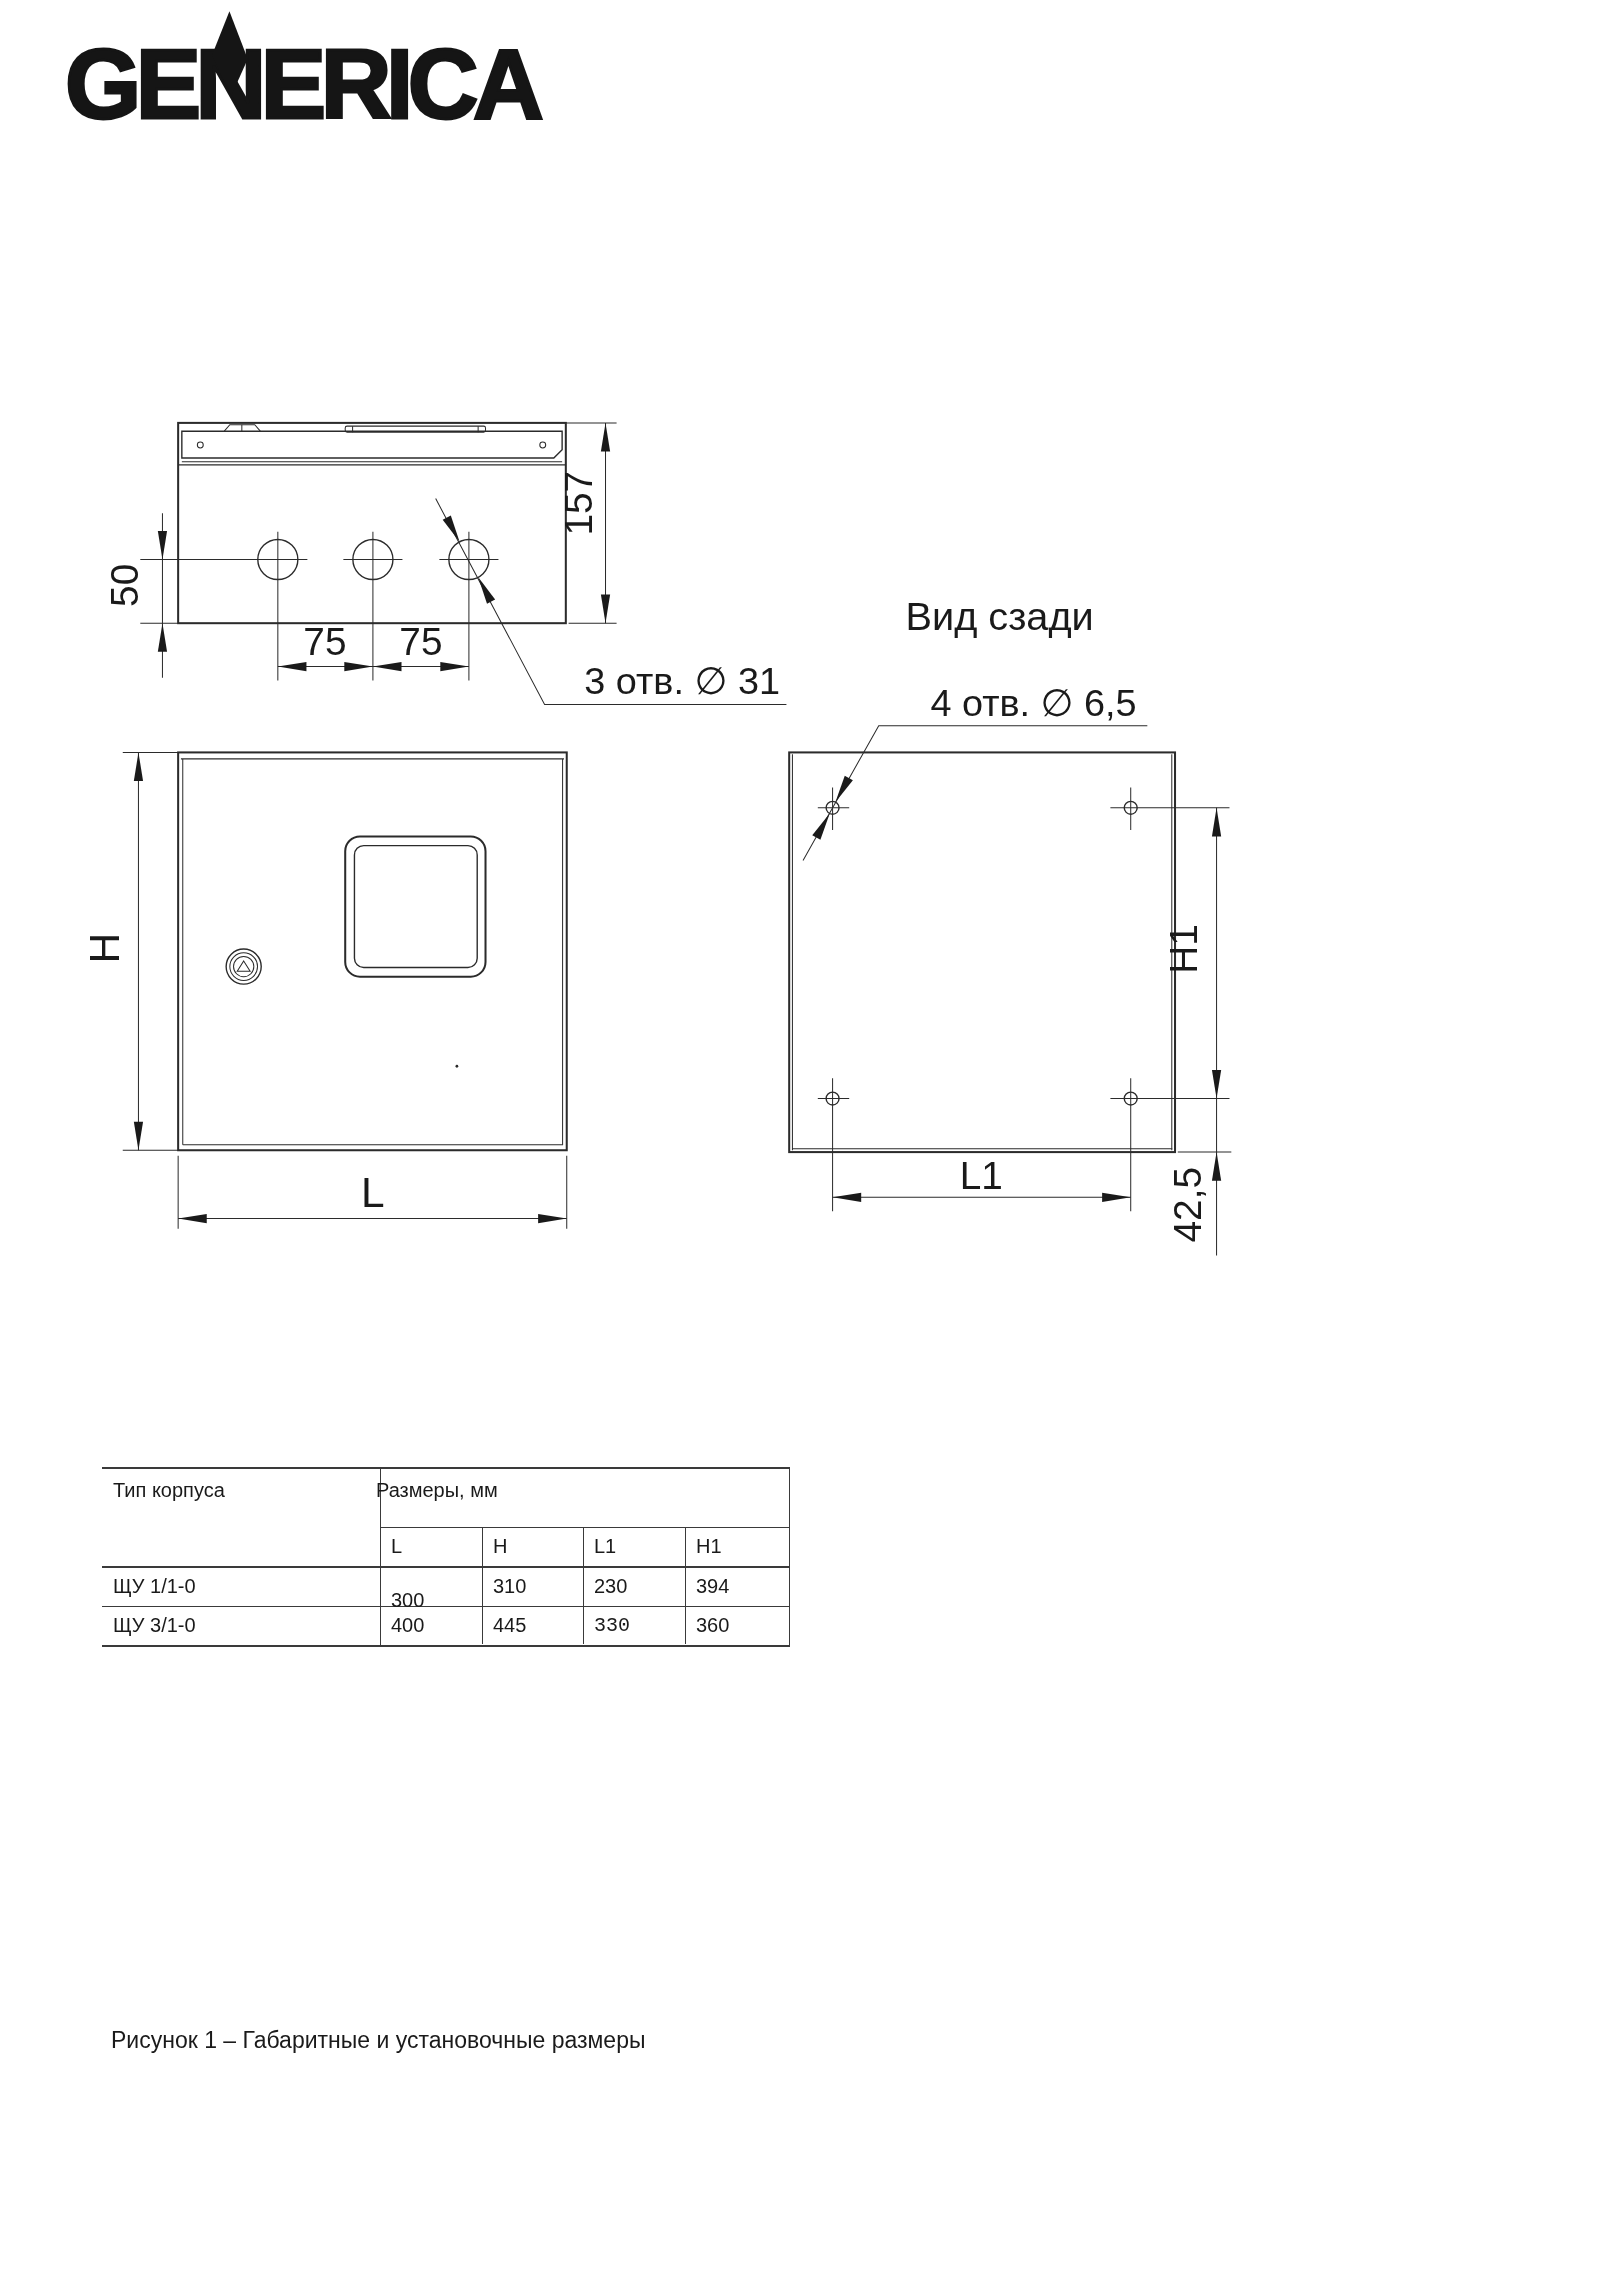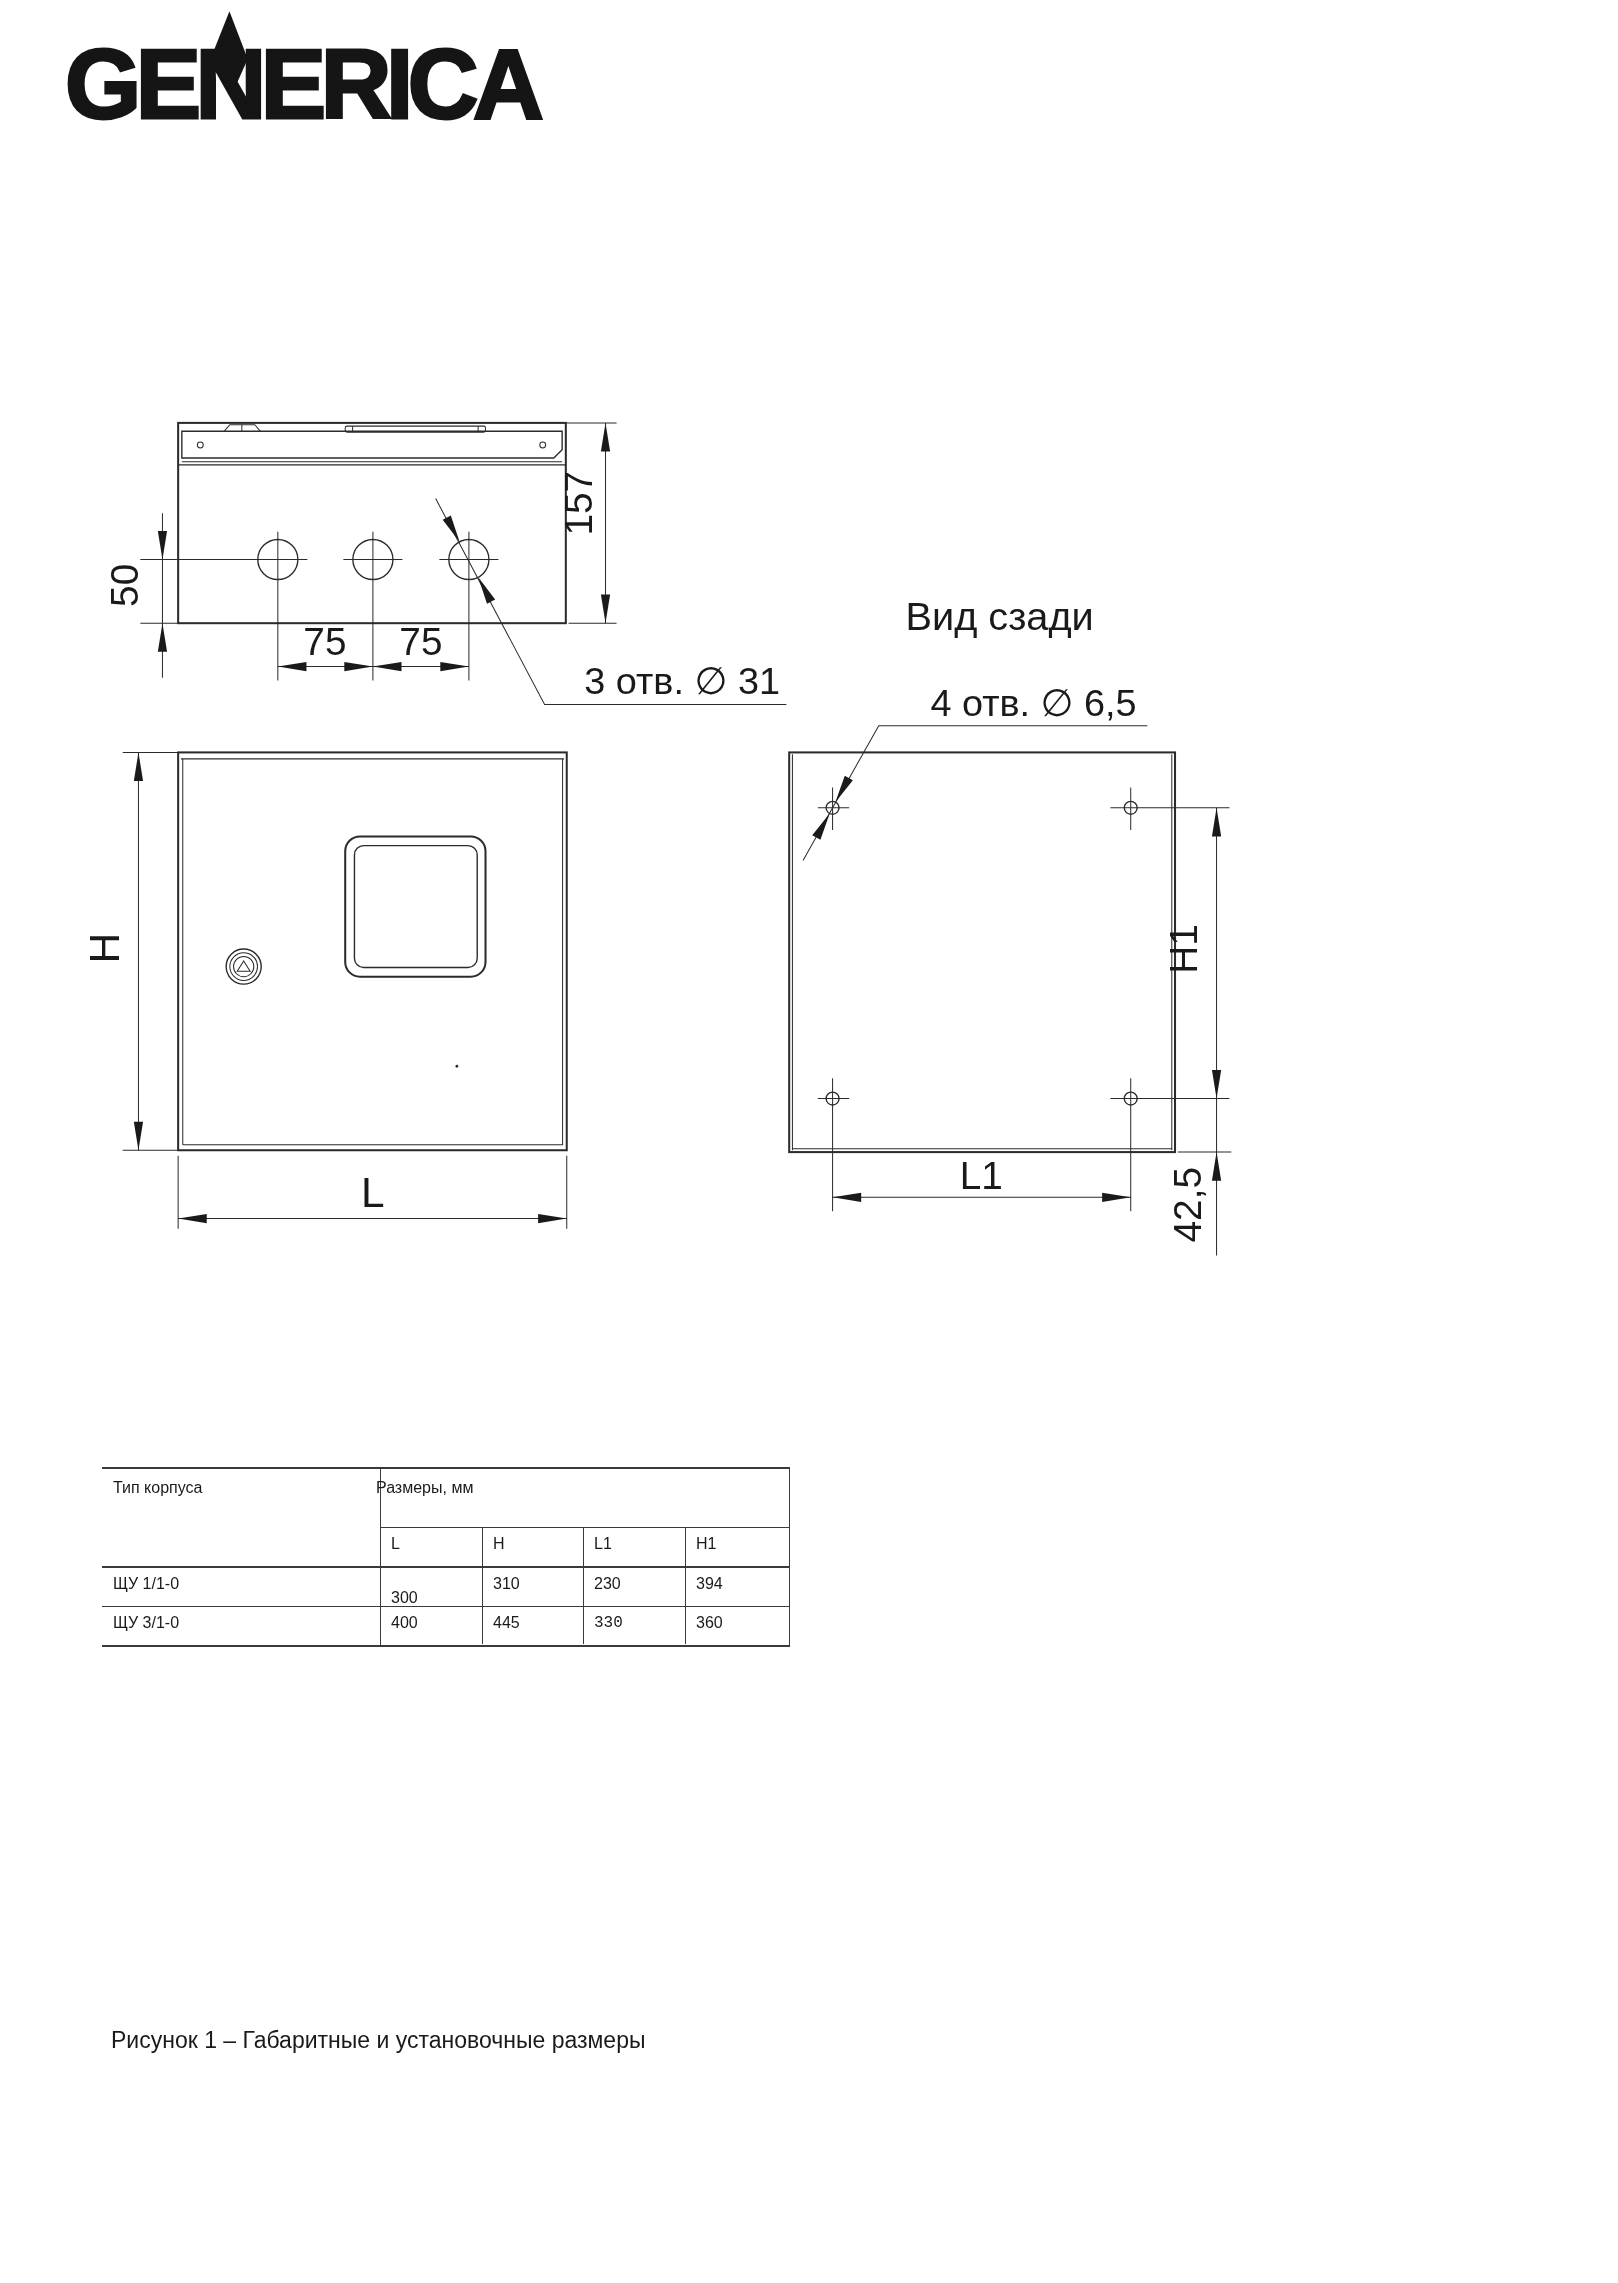--- a/index.html
+++ b/index.html
@@ -20,21 +20,21 @@
   .med{fill:none;stroke:#2b2b2b;stroke-width:1.5;}
   .thin{fill:none;stroke:#2b2b2b;stroke-width:1.1;}
   .arrow{fill:#1a1a1a;stroke:none;}
   text{fill:#1a1a1a;}
   .dimtext{font-size:42px;}
   .dimtext-lg{font-size:46px;}
   .labeltext{font-size:41px;}
   .titletext{font-size:43px;}
   
   .tline{position:absolute;background:#3a3a3a;}
-  .tcell{position:absolute;font-size:16px;white-space:nowrap;}
+  .tcell{position:absolute;font-size:20px;white-space:nowrap;}
   
   #caption{position:absolute;left:111px;top:2027px;font-size:23px;white-space:nowrap;}
 </style>
 </head>
 <body>
 
 <div id="logo">
   <span>GENERICA</span>
 </div>
 <svg id="logo-spike" width="55" height="85" viewBox="0 0 60 92">

